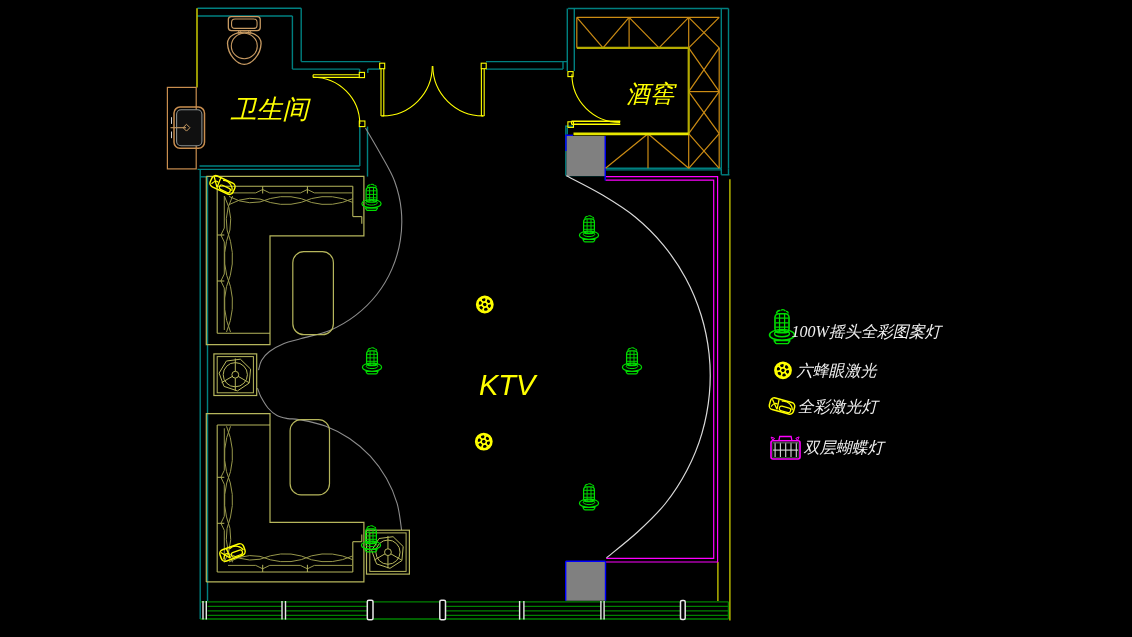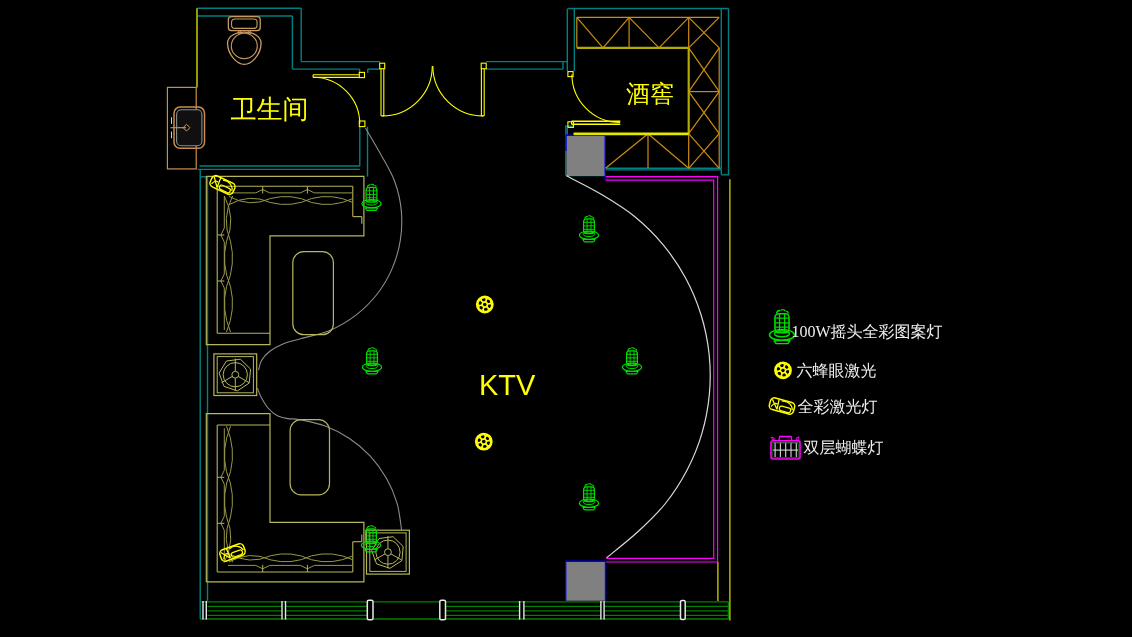--- a/index.html
+++ b/index.html
@@ -1,17 +1,17 @@
 <!DOCTYPE html>
 <html><head>
 <meta charset="utf-8">
 <style>
   html,body{margin:0;padding:0;background:#000;}
   .stage{position:relative;width:1052px;height:637px;background:#000;overflow:hidden;
-         font-family:"Liberation Sans", sans-serif;}
+         font-family:"Liberation Sans", sans-serif;font-style:italic;}
   svg text{font-family:"Liberation Sans", sans-serif;}
   svg text.cjk{font-family:"Liberation Serif", serif;}
 </style>
 </head>
 <body>
 
 <div class="stage">
   <svg id="plan" width="1132" height="637" viewBox="0 0 1132 637">
     <g id="g-walls">
         <line x1="197.5" y1="8.2" x2="301.2" y2="8.2" stroke="#008080" stroke-width="1.4"></line>

